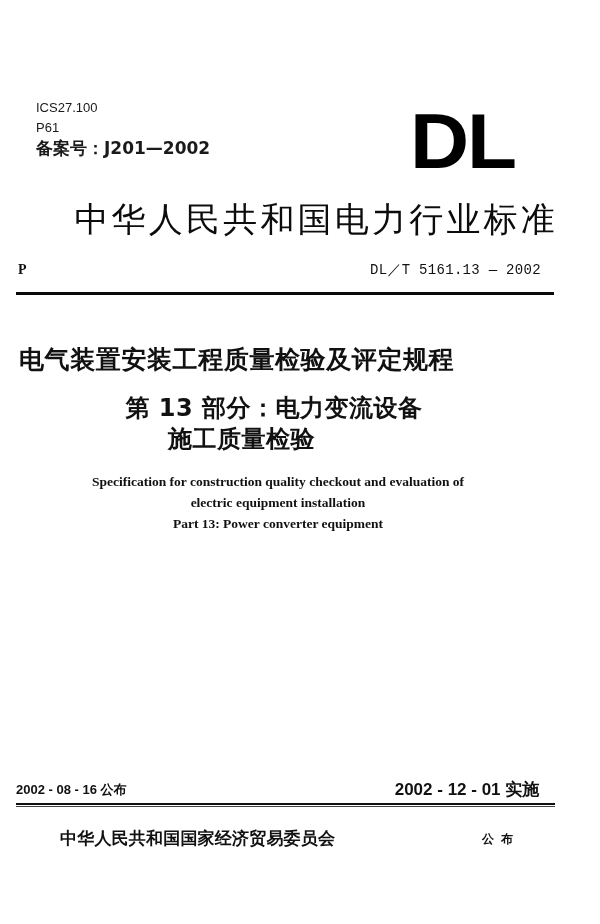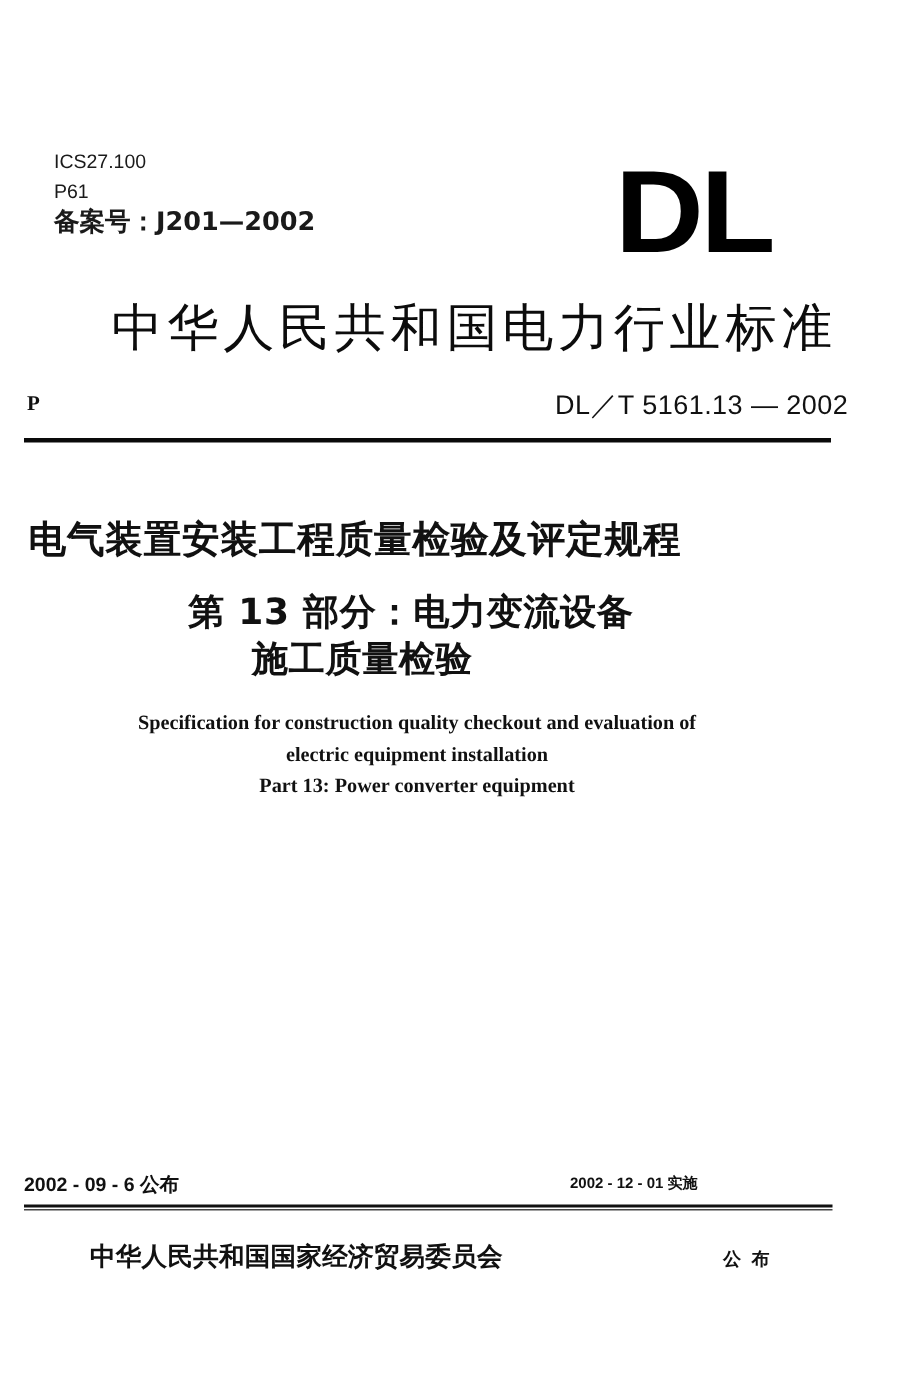--- a/index.html
+++ b/index.html
@@ -69,22 +69,22 @@
       font-family: "Liberation Serif", serif;
       font-weight: bold;
       font-size: 14px;
       line-height: 16px;
     }
     .std-number {
       left: 370px;
       top: 262px;
       width: 165px;
       text-align: right;
-      font-family: Liberation Sans, sans-serif;
-      font-size: 18px;
+      font-family: Liberation Mono, monospace;
+      font-size: 14px;
       line-height: 16px;
       white-space: nowrap;
       letter-spacing: 0.3px;
     }
 
     .rule-top {
       left: 16px;
       top: 292px;
       width: 538px;
       height: 3px;
@@ -153,25 +153,25 @@
       top: 782px;
       font-family: "Liberation Sans", sans-serif;
       font-weight: bold;
       font-size: 13px;
       line-height: 16px;
       white-space: nowrap;
     }
     .date-impl {
       left: 380px;
       width: 174px;
-      text-align: left;
+      text-align: center;
       top: 782px;
       font-family: "Liberation Sans", sans-serif;
       font-weight: bold;
-      font-size: 10px;
+      font-size: 17px;
       line-height: 16px;
       white-space: nowrap;
     }
     .rule-bottom {
       left: 16px;
       top: 803px;
       width: 539px;
       height: 4px;
       border-top: 2px solid #111;
       border-bottom: 1px solid #444;
@@ -218,19 +218,19 @@
 <div class="abs rule-top"></div>
 
 <div class="abs cn-title-1">电气装置安装工程质量检验及评定规程</div>
 <div class="abs cn-title-2">第 13 部分：电力变流设备</div>
 <div class="abs cn-title-3">施工质量检验</div>
 
 <div class="abs en-title en-1">Specification for construction quality checkout and evaluation of</div>
 <div class="abs en-title en-2">electric equipment installation</div>
 <div class="abs en-title en-3">Part 13:  Power converter equipment</div>
 
-<div class="abs date-issue">2002 - 09 - 6 公布</div>
+<div class="abs date-issue">2002 - 08 - 16 公布</div>
 <div class="abs date-impl">2002 - 12 - 01 实施</div>
 
 <div class="abs rule-bottom"></div>
 
 <div class="abs publisher">中华人民共和国国家经济贸易委员会</div>
 <div class="abs publish-label">公布</div>
 
 </body></html>

